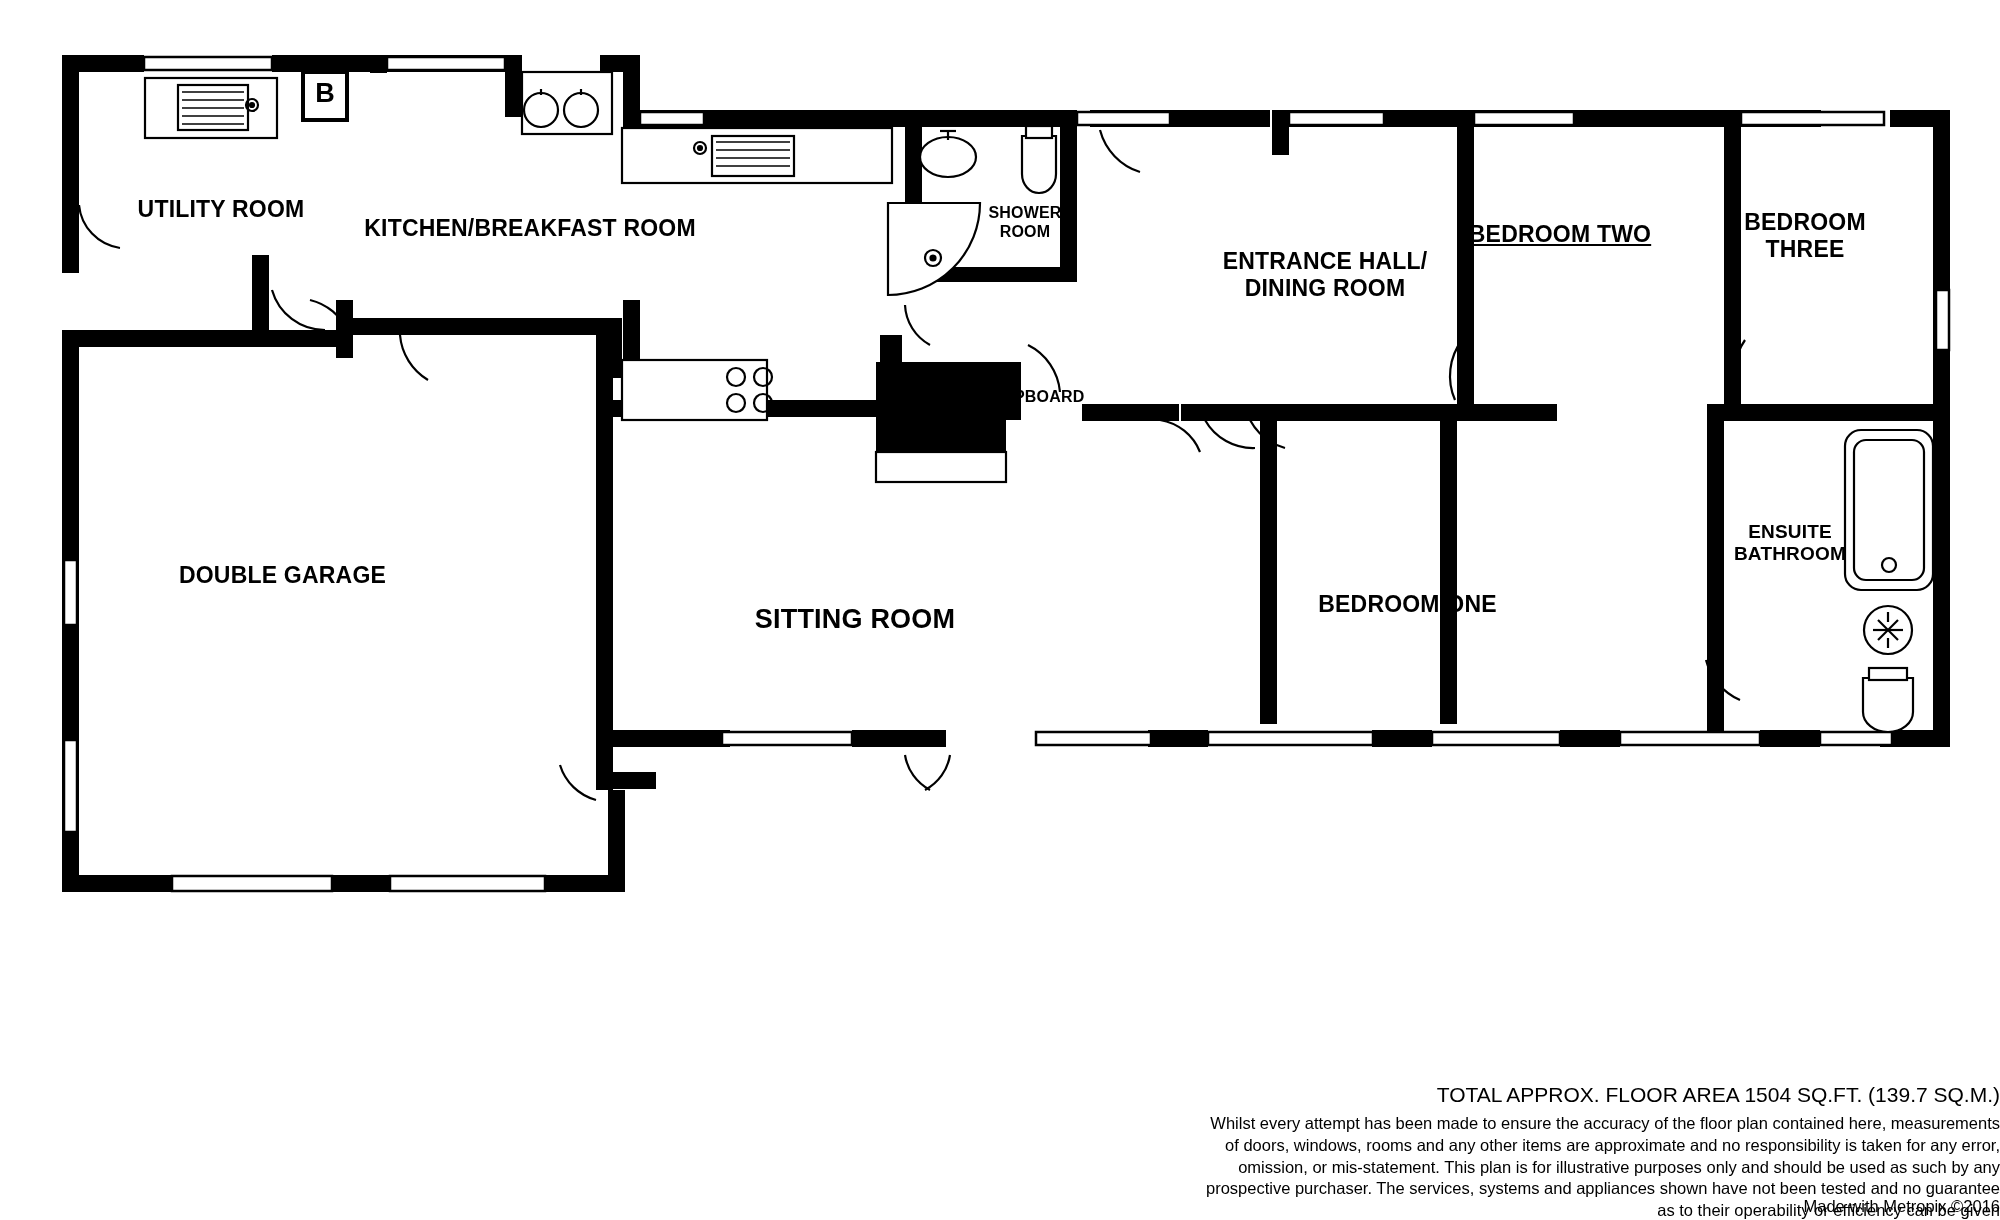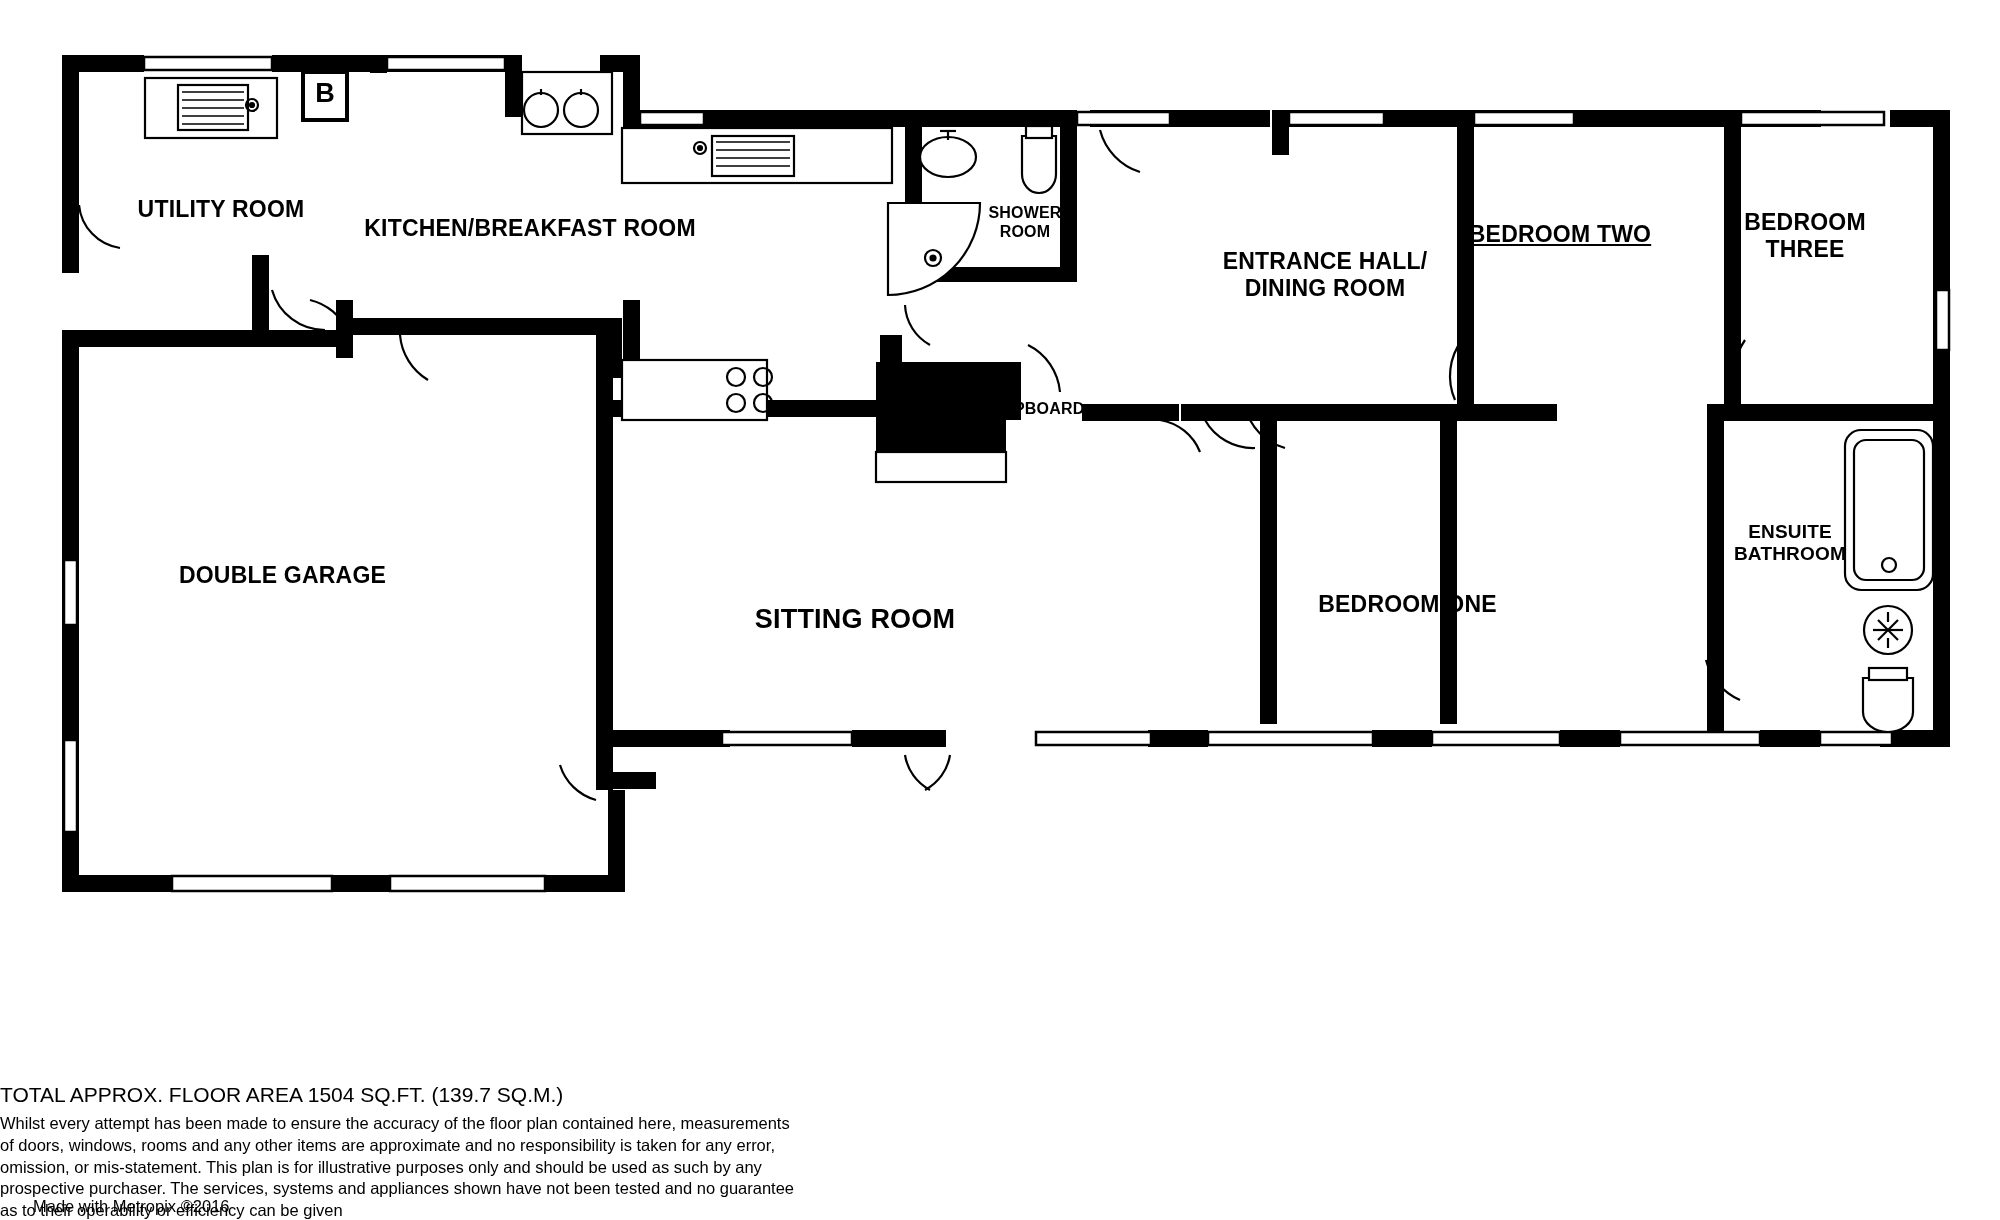--- a/index.html
+++ b/index.html
@@ -28,21 +28,21 @@
     text-align: center;
     line-height: 1.16;
     white-space: pre-line;
     letter-spacing: 0.2px;
     color: #000;
   }
   .footer {
     position: absolute;
     left: 0;
     right: 0;
-    text-align: left;
+    text-align: right;
     color: #000;
   }
   .footer-total {
     top: 1083px;
     font-size: 21px;
   }
   .footer-disclaimer {
     top: 1113px;
     font-size: 16.5px;
     line-height: 1.32;
@@ -258,21 +258,21 @@
 
 <div class="room-label" style="left:86px; top:196px; width:270px; font-size:23px;">UTILITY ROOM</div>
 <div class="room-label" style="left:345px; top:215px; width:370px; font-size:23px;">KITCHEN/BREAKFAST ROOM</div>
 <div class="room-label" style="left:955px; top:192px; width:140px; font-size:16px;margin-top:12px;">SHOWER
 ROOM</div>
 <div class="room-label" style="left:1200px; top:248px; width:250px; font-size:23px;">ENTRANCE HALL/
 DINING ROOM</div>
 <div class="room-label" style="left:1440px; top:221px; width:240px; font-size:23px;text-decoration:underline;">BEDROOM TWO</div>
 <div class="room-label" style="left:1700px; top:209px; width:210px; font-size:23px;">BEDROOM
 THREE</div>
-<div class="room-label" style="left:985px; top:388px; width:105px; font-size:16px;margin-top:12px;">CUPBOARD</div>
+<div class="room-label" style="left:985px; top:388px; width:105px; font-size:16px;">CUPBOARD</div>
 <div class="room-label" style="left:110px; top:562px; width:345px; font-size:23px;">DOUBLE GARAGE</div>
 <div class="room-label" style="left:720px; top:604px; width:270px; font-size:27px;">SITTING ROOM</div>
 <div class="room-label" style="left:1285px; top:591px; width:245px; font-size:23px;">BEDROOM ONE</div>
 <div class="room-label" style="left:1715px; top:521px; width:150px; font-size:19px;">ENSUITE
 BATHROOM</div>
 <div class="room-label" style="left:303px; top:78px; width:44px; font-size:27px;">B</div>
 
 <div class="footer footer-total">TOTAL APPROX. FLOOR AREA 1504 SQ.FT. (139.7 SQ.M.)</div>
 <div class="footer footer-disclaimer">Whilst every attempt has been made to ensure the accuracy of the floor plan contained here, measurements
 of doors, windows, rooms and any other items are approximate and no responsibility is taken for any error,

